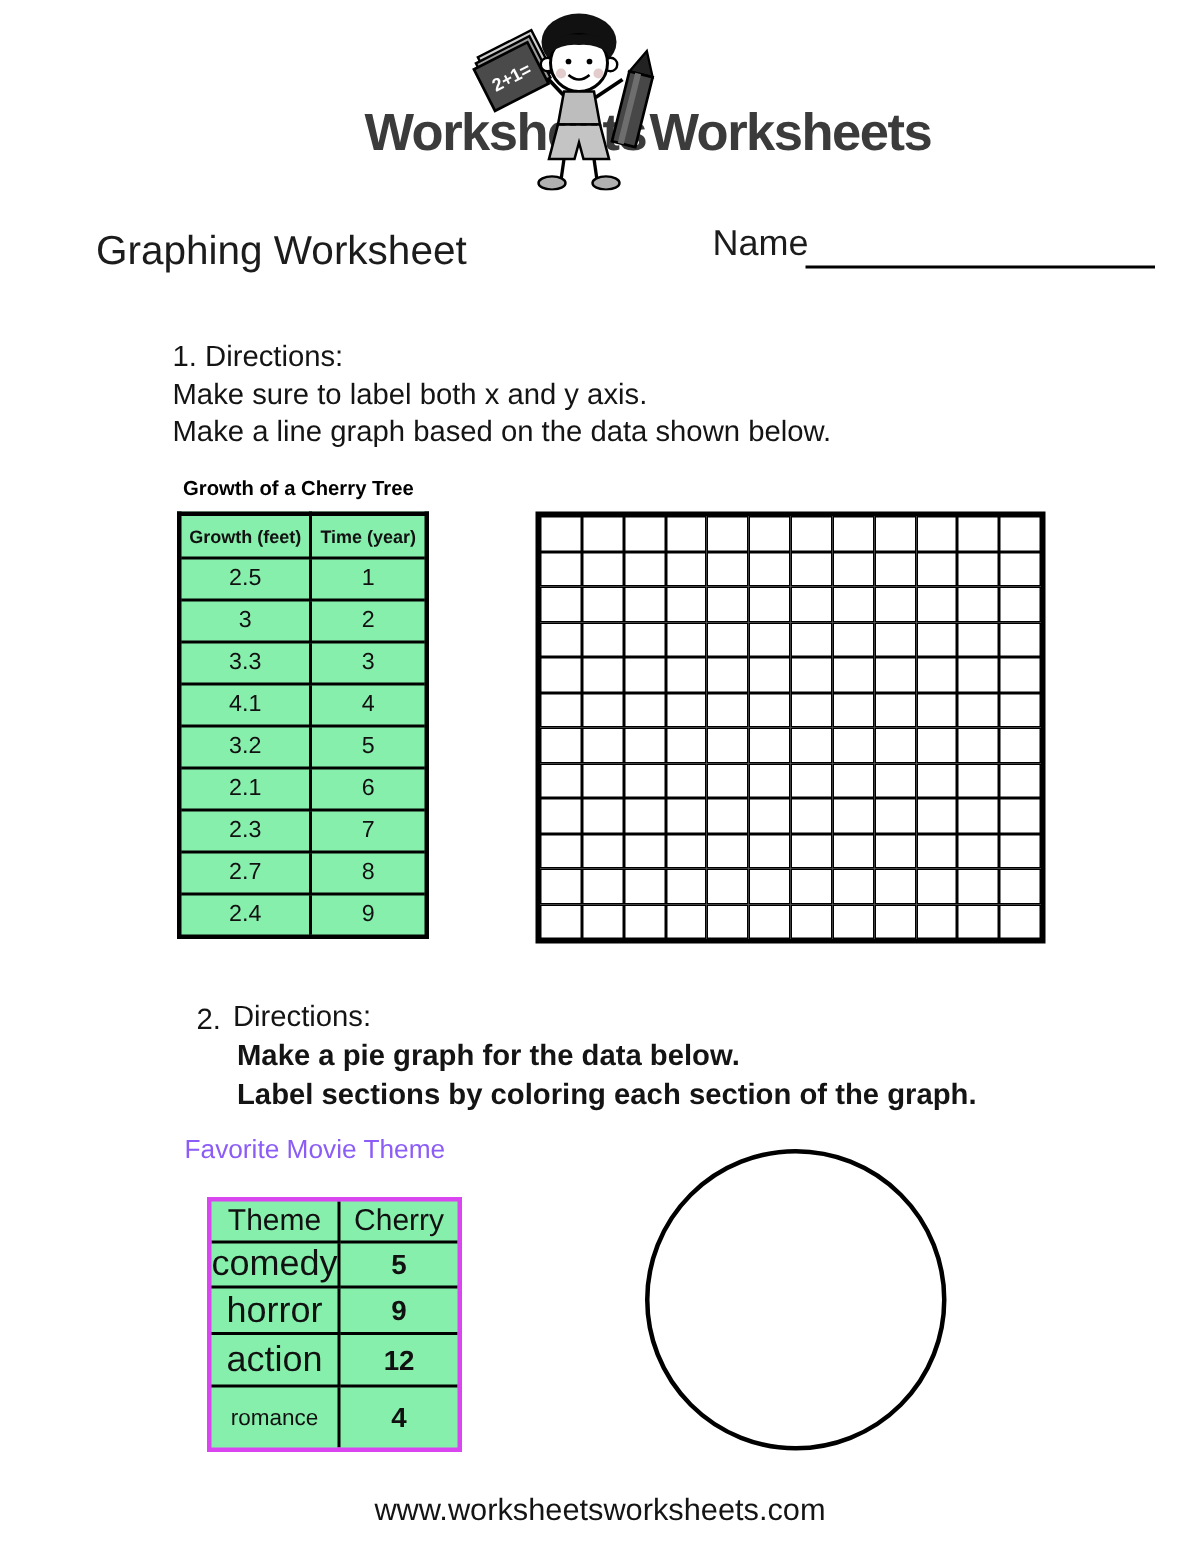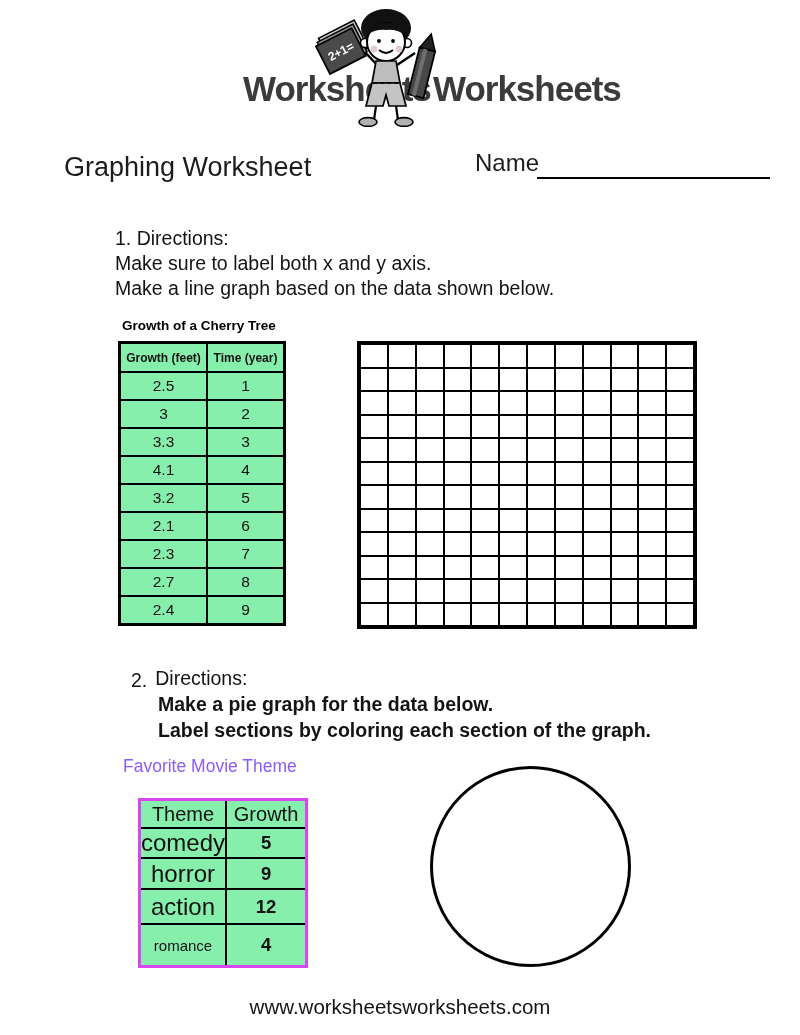--- a/index.html
+++ b/index.html
@@ -335,21 +335,21 @@
     <div>Make a pie graph for the data below.</div>
     <div>Label sections by coloring each section of the graph.</div>
   </div>
 </div>
 
 <div class="abs" id="t2-title">Favorite Movie Theme</div>
 <table class="abs" id="t2">
   <thead>
     <tr>
       <th>Theme</th>
-      <th>Growth</th>
+      <th>Cherry</th>
     </tr>
   </thead>
   <tbody>
       <tr>
         <td>comedy</td>
         <td>5</td>
       </tr>
       <tr>
         <td>horror</td>
         <td>9</td>

